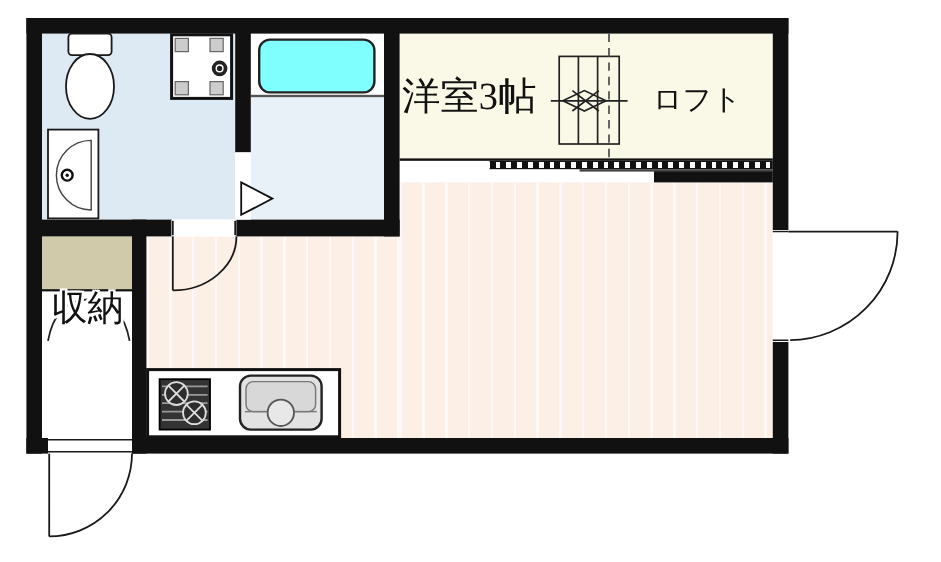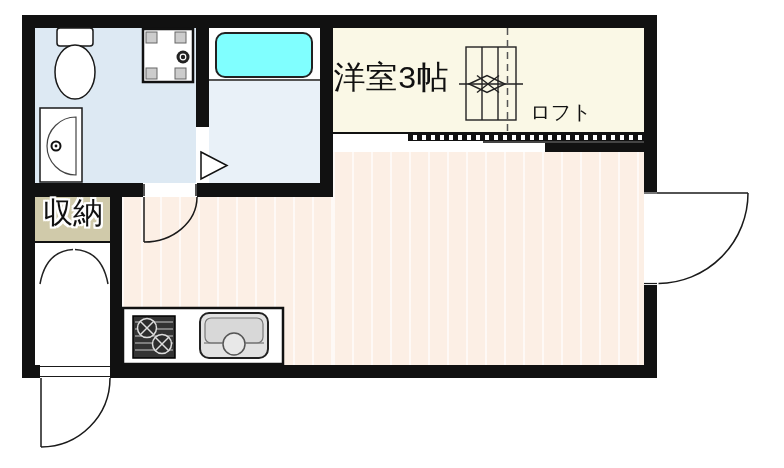--- a/index.html
+++ b/index.html
@@ -1,34 +1,35 @@
 <!DOCTYPE html>
 <html><head>
 <meta charset="utf-8">
 <style>
   html,body{margin:0;padding:0;background:#fff;}
   .plan{
     position:relative;width:784px;height:468px;background:#fff;
-    font-family:Liberation Mono, monospace;
+    font-family:Liberation Serif, serif;
     overflow:hidden;
   }
   .abs{position:absolute;}
   .wall{position:absolute;}
   .room{position:absolute;box-sizing:border-box;}
   .ldk-stripes{
     background-image:repeating-linear-gradient(90deg,
       rgba(255,255,255,.65) 0 2px, rgba(255,255,255,0) 2px 19px);
   }
   .label{
     position:absolute;transform:translate(-50%,-50%);
     color:#111;white-space:nowrap;line-height:1;z-index:40;
   }
   .halo{
     text-shadow:-2px -2px 0 #fff,2px -2px 0 #fff,-2px 2px 0 #fff,2px 2px 0 #fff,
       0 -2px 0 #fff,0 2px 0 #fff,-2px 0 0 #fff,2px 0 0 #fff;
+    margin-top:43px;
   }
   .dash-bar{
     position:absolute;box-sizing:border-box;
     background:repeating-linear-gradient(90deg,#111 0 5px,#fff 5px 9px);
     border-top:1px solid #111;border-bottom:1px solid #111;
   }
   svg.overlay{position:absolute;left:0;top:0;z-index:30;}
   .z10{z-index:10}.z20{z-index:20}
 </style>
 </head>
@@ -169,19 +170,19 @@
         <rect x="205" y="318" width="58" height="25" rx="6" fill="#d8d8d8" stroke="#777" stroke-width="1.2"></rect>
         <line x1="204" y1="343" x2="222" y2="343" stroke="#777" stroke-width="1.2"></line>
         <line x1="246" y1="343" x2="264" y2="343" stroke="#777" stroke-width="1.2"></line>
         <circle cx="234" cy="344" r="11" fill="#e8e8e8" stroke="#555" stroke-width="1.5"></circle>
       </g>
     </g>
   </svg>
 
   <div class="label" style="left:391px;top:80px;font-size:32px;">洋室3帖</div>
 
-  <div class="label" style="left:561px;top:84px;font-size:20px;margin-top:30px;">ロフト</div>
+  <div class="label" style="left:581px;top:84px;font-size:24px;">ロフト</div>
 
 
   <div class="label halo" style="left:73px;top:215px;font-size:30px;">収納</div>
 
 
 </div>
 
 </body></html>

